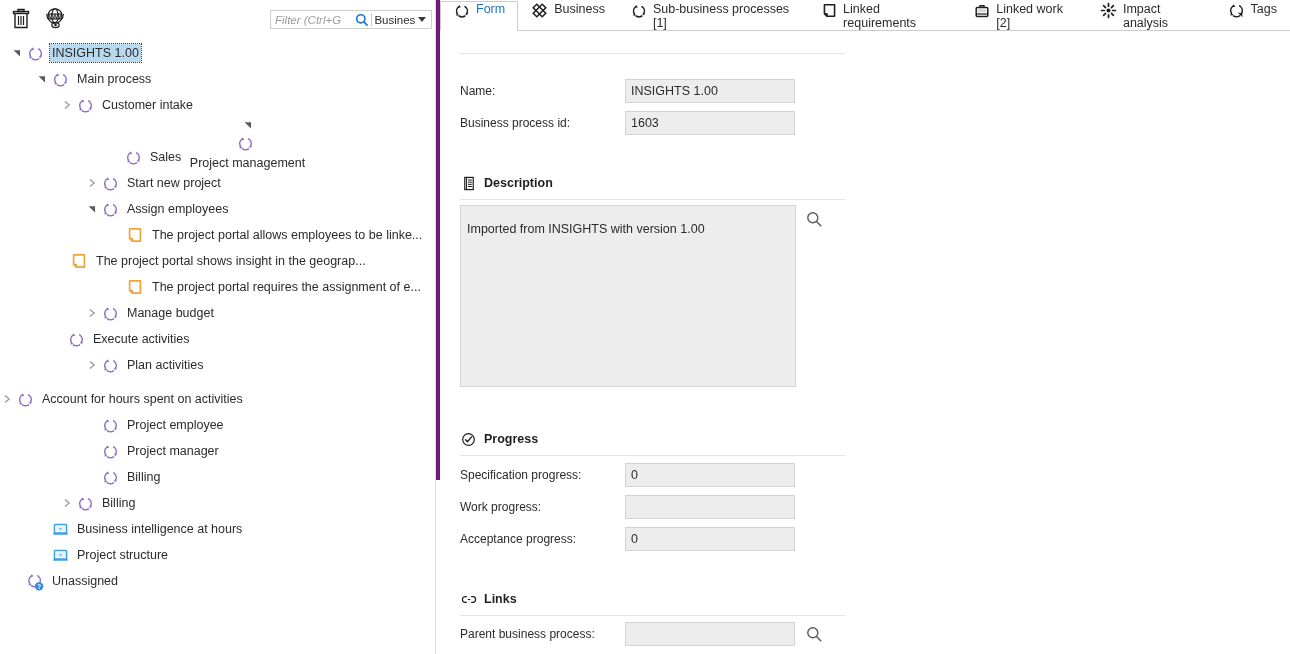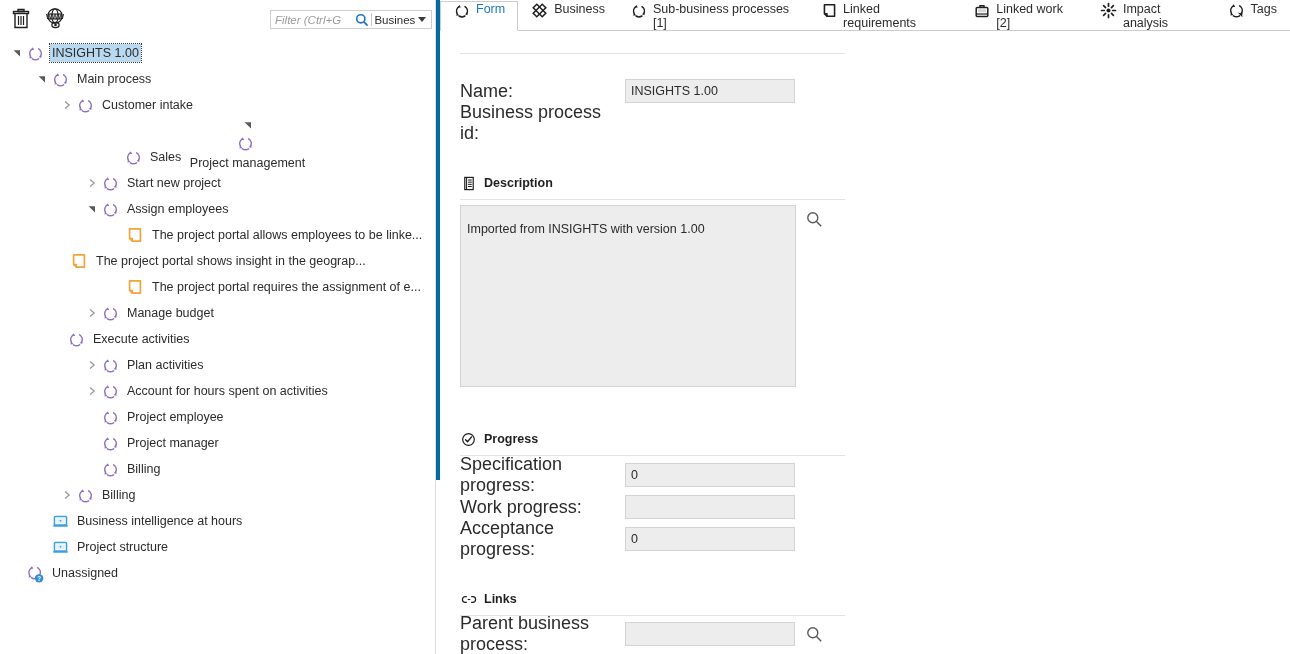--- a/index.html
+++ b/index.html
@@ -5,21 +5,21 @@
   * { box-sizing: border-box; }
   html, body {
     margin: 0; padding: 0;
     width: 1290px; height: 654px;
     background: #ffffff;
     font-family: "Liberation Sans", sans-serif;
     font-size: 12px;
     color: #1f1f1f;
     overflow: hidden;
   }
-  #app { position: relative; width: 1290px; height: 480px; background: #0369a1; }
+  #app { position: relative; width: 1290px; height: 480px; background: #701a75; }
 
   
   .left-pane {
     position: absolute; left: 0; top: 0; width: 435px; height: 654px;
     background: #ffffff;
   }
   .left-toolbar {
     position: absolute; left: 0; top: 0; width: 435px; height: 34px;
     background: #ffffff;
   }
@@ -128,21 +128,21 @@
   .section-title { font-size: 12.5px; font-weight: bold; color: #1f1f1f; }
   .section-rule {
     height: 1px; background: #e3e3e3; margin-top: 6px; width: 385px;
   }
 
   .field-row {
     position: absolute; left: 20px; height: 24px;
     display: flex; align-items: center;
   }
   .field-label {
-    width: 165px; font-size: 18px; color: #2b2b2b;
+    width: 165px; font-size: 12px; color: #2b2b2b;
   }
   .field-input {
     width: 170px; height: 24px;
     background: #ededed; border: 1px solid #d3d3d3;
     font-family: "Liberation Sans", sans-serif;
     font-size: 12.5px; color: #2b2b2b;
     padding: 0 5px; outline: none;
   }
   .desc-box {
     position: absolute; left: 20px; width: 336px; height: 182px;
@@ -401,21 +401,21 @@
               <path d="M3.2 10.6 A5.4 5.4 0 0 1 5.0 3.6" fill="none" stroke="#8f6fc4" stroke-width="1.5" stroke-linecap="round"></path>
               <path d="M11.0 3.6 A5.4 5.4 0 0 1 12.8 10.6" fill="none" stroke="#8f6fc4" stroke-width="1.5" stroke-linecap="round"></path>
               <path d="M10.9 13.0 A5.4 5.4 0 0 1 5.1 13.0" fill="none" stroke="#8f6fc4" stroke-width="1.5" stroke-linecap="round"></path>
               <path d="M5.4 2.0 L4.0 4.6 L6.8 4.6 Z" fill="#8f6fc4"></path>
               <path d="M13.6 12.3 L13.1 9.4 L11.0 11.3 Z" fill="#8f6fc4"></path>
               <path d="M3.0 10.0 L2.2 12.8 L5.1 12.3 Z" fill="#8f6fc4"></path>
             </svg>
           </span>
           <span class="node-label">Plan activities</span>
         </div>
-        <div class="tree-row" style="padding-left: 85px;">
+        <div class="tree-row" style=" margin-top: 8px;">
           <span class="twisty">
             <svg width="8" height="10" viewBox="0 0 8 10">
               <path d="M2 1.4 L6.2 5 L2 8.6" fill="none" stroke="#9a9a9a" stroke-width="1.3"></path>
             </svg>
           </span>
           <span class="node-icon">
             <svg width="17" height="17" viewBox="0 0 16 16">
               <path d="M3.2 10.6 A5.4 5.4 0 0 1 5.0 3.6" fill="none" stroke="#8f6fc4" stroke-width="1.5" stroke-linecap="round"></path>
               <path d="M11.0 3.6 A5.4 5.4 0 0 1 12.8 10.6" fill="none" stroke="#8f6fc4" stroke-width="1.5" stroke-linecap="round"></path>
               <path d="M10.9 13.0 A5.4 5.4 0 0 1 5.1 13.0" fill="none" stroke="#8f6fc4" stroke-width="1.5" stroke-linecap="round"></path>
@@ -631,20 +631,21 @@
         <div class="section-rule"></div>
       </div>
 
       <div class="field-row" style="top: 48px;">
         <span class="field-label">Name:</span>
         <input class="field-input" type="text" readonly="" value="INSIGHTS 1.00" style="">
       </div>
 
       <div class="field-row" style="top: 80px;">
         <span class="field-label">Business process id:</span>
+        <input class="field-input" type="text" readonly="" value="1603" style="">
       </div>
 
       <div class="section" style="top: 142px;">
         <div class="section-head">
           <span class="sicon">
             <svg width="14" height="15" viewBox="0 0 14 16">
               <rect x="2.5" y="1.5" width="9" height="13" fill="none" stroke="#1f1f1f" stroke-width="1.3"></rect>
               <line x1="4.4" y1="1.8" x2="4.4" y2="14.2" stroke="#1f1f1f" stroke-width="1.1"></line>
               <line x1="6" y1="4.3" x2="10" y2="4.3" stroke="#1f1f1f" stroke-width="1.1"></line>
               <line x1="6" y1="6.6" x2="10" y2="6.6" stroke="#1f1f1f" stroke-width="1.1"></line>

